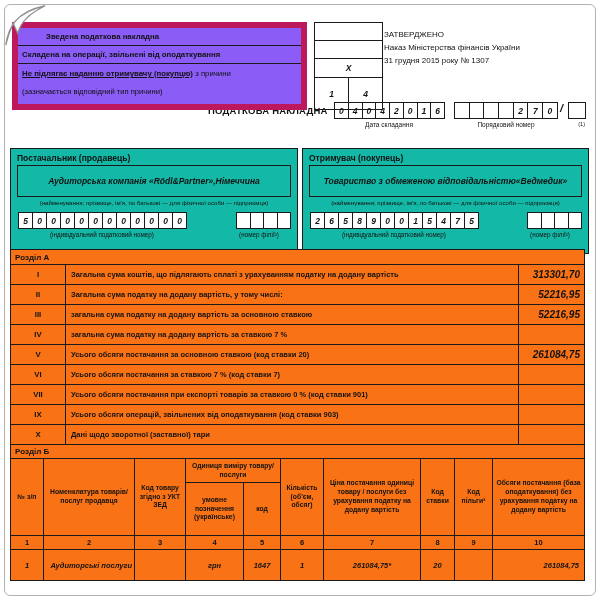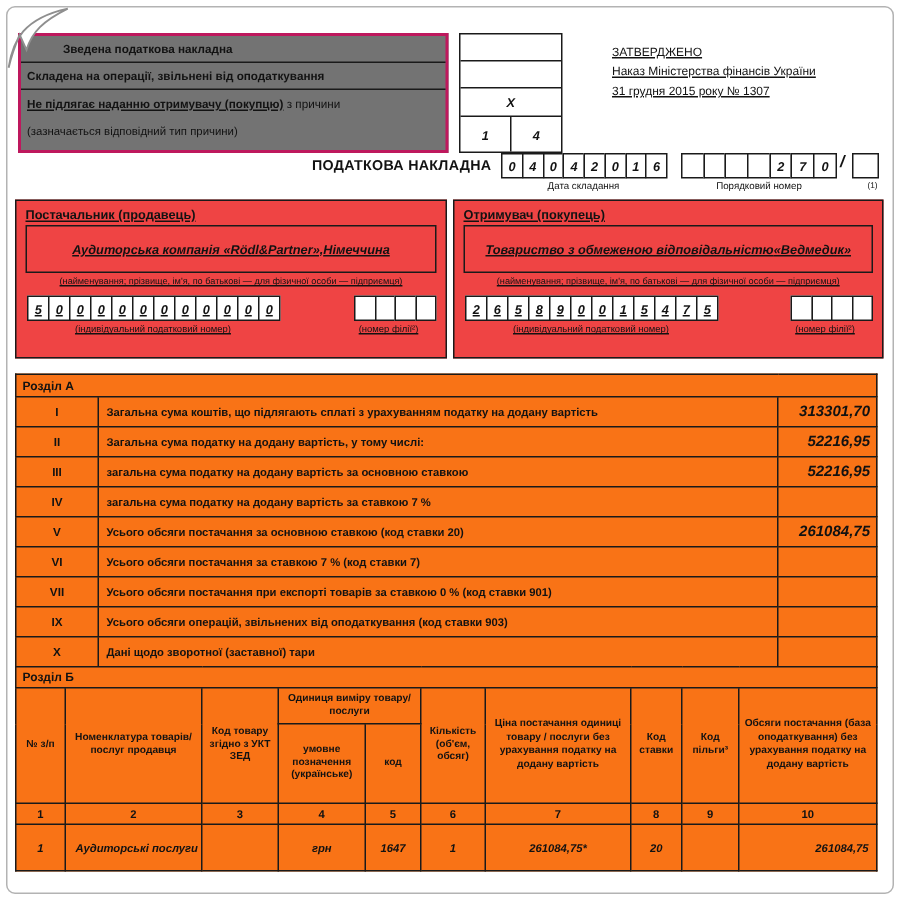--- a/index.html
+++ b/index.html
@@ -9,57 +9,57 @@
     -webkit-font-smoothing:antialiased;
   }
   .frame{position:absolute;inset:4px;border:1px solid #b3b3b3;border-radius:6px;}
   .page{position:absolute;inset:0;}
 
   
   .curl{position:absolute;left:3px;top:3px;z-index:3;}
 
   
   .flags{position:absolute;left:12px;top:22px;display:flex;z-index:2;}
-  .flags-left{width:283px;border:2px solid #be185d;background:#737373;}
+  .flags-left{width:283px;border:6px solid #be185d;background:#8b5cf6;}
   .fl-row{display:flex;align-items:center;font-size:7.8px;font-weight:bold;}
   .fl-r1{height:17px;border-bottom:1px solid #1a1a1a;padding-left:28px;}
   .fl-r2{height:17px;border-bottom:1px solid #1a1a1a;padding-left:4px;}
   .fl-r34{display:block;height:38px;padding:1px 4px;font-weight:normal;}
   .fl-line3{line-height:18px;font-size:7.8px;white-space:nowrap;}
   .fl-line3 .u{font-weight:bold;text-decoration:underline;}
   .fl-line4{line-height:18px;font-size:7.6px;}
   .flags-right{width:67px;border:1px solid #1a1a1a;margin-left:7px;display:flex;flex-direction:column;}
   .fr-cell{border-bottom:1px solid #1a1a1a;height:17px;}
   .fr-x{height:18px;display:flex;align-items:center;justify-content:center;
         font-weight:bold;font-style:italic;font-size:8.5px;}
   .fr-split{flex:1;display:flex;}
   .fr-split > div{flex:1;display:flex;align-items:center;justify-content:center;
         font-weight:bold;font-style:italic;font-size:8.5px;}
   .fr-split > div + div{border-left:1px solid #1a1a1a;}
 
   
-  .approval{position:absolute;left:408px;top:28px;font-size:8px;line-height:13px;text-decoration:underline;}
+  .approval{position:absolute;left:384px;top:28px;font-size:8px;line-height:13px;}
 
   
   .pn-title{position:absolute;left:208px;top:105px;font-size:9.5px;font-weight:bold;letter-spacing:.2px;}
   .boxes{display:flex;}
   .cell{width:13px;height:15px;border:1px solid #1a1a1a;margin-right:-1px;
         display:flex;align-items:center;justify-content:center;
         font-size:8.5px;font-weight:bold;font-style:italic;background:#fff;}
   .date-group{position:absolute;left:334px;top:102px;width:110px;}
   .serial-group{position:absolute;left:454px;top:102px;width:104px;}
   .serial-group .cell{width:13.7px;}
   .box-caption{text-align:center;font-size:6.5px;margin-top:2px;}
   .slash{position:absolute;left:560px;top:102px;font-size:11px;font-weight:bold;font-style:italic;}
   .suffix-box{position:absolute;left:568px;top:102px;width:17px;}
   .suffix-box .cell{width:17px;}
   .suffix-note{text-align:right;font-size:5.5px;margin-top:2px;}
 
   
-  .party{position:absolute;top:133px;height:104px;border:1px solid #1a1a1a;background:#ef4444;text-decoration:underline;}
+  .party{position:absolute;top:148px;height:104px;border:1px solid #1a1a1a;background:#14b8a6;}
   .party.seller{left:10px;width:286px;}
   .party.buyer{left:302px;width:285px;}
   .party-title{font-size:8.5px;font-weight:bold;padding:4px 6px 1px;}
   .party-name{border:1px solid #1a1a1a;margin:1px 6px 0;height:30px;display:flex;flex-direction:row;
       align-items:center;justify-content:center;font-size:8.5px;font-weight:bold;font-style:italic;
       line-height:13px;text-align:center;}
   .party-caption{font-size:6.1px;text-align:center;margin-top:2px;white-space:nowrap;}
   .party-nums{display:flex;justify-content:space-between;margin:6px 7px 0;}
   .branch .cell{width:12.5px;}
   .party-numcaps{display:flex;justify-content:space-between;margin:2px 7px 0;font-size:6.3px;}

